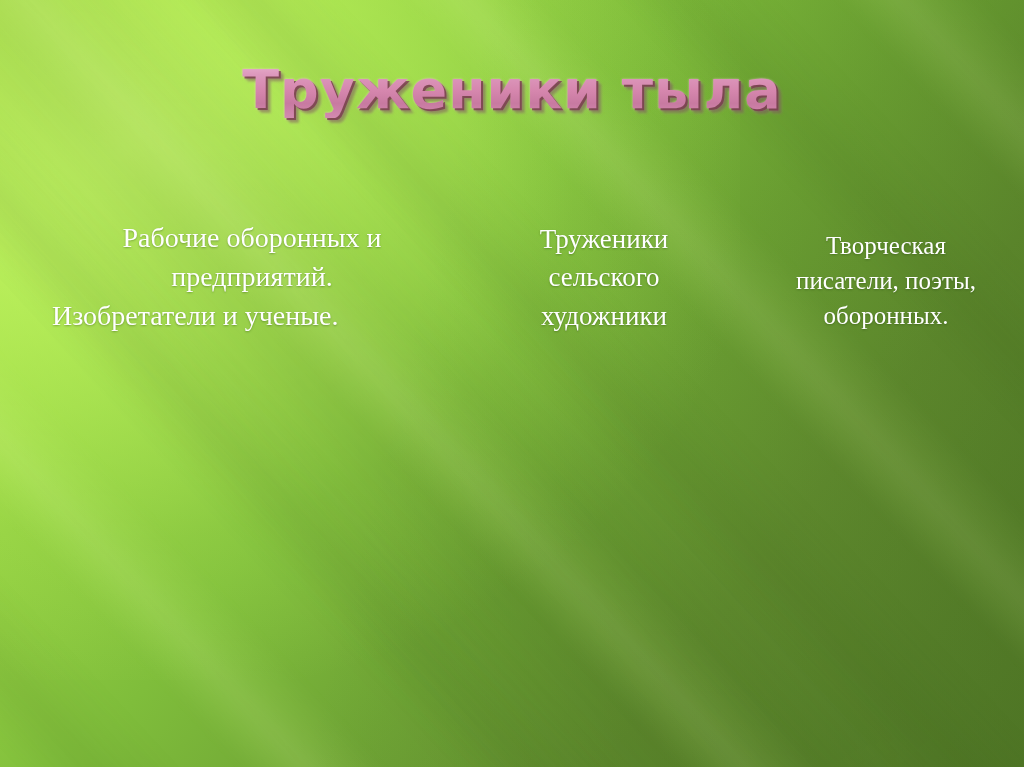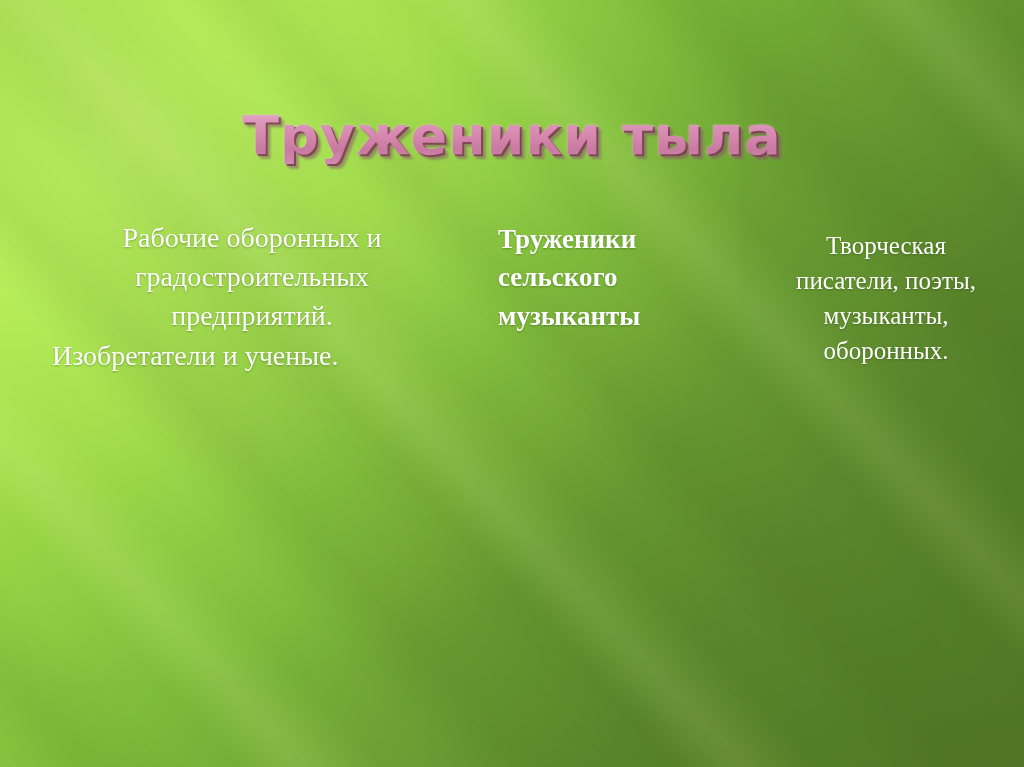--- a/index.html
+++ b/index.html
@@ -118,21 +118,20 @@
                 #c87aa1 74%,
                 #d38ab0 100%);
     -webkit-background-clip: text;
     background-clip: text;
     -webkit-text-fill-color: transparent;
     text-shadow: none;
     filter:
       drop-shadow(2px 2px 0px rgba(120,52,78,0.75))
       drop-shadow(3px 3px 1px rgba(90,40,60,0.45))
       drop-shadow(0 0 1px rgba(255,225,240,0.5));
-    margin-top: 46px;
   }
 
   
   .columns {
     position: absolute;
     left: 0;
     top: 218px;
     width: 1024px;
     height: 230px;
   }
@@ -158,22 +157,21 @@
   .col-1 .block-a { text-align: center; }
   .col-1 .block-b { text-align: left; }
 
   
   .col-2 {
     left: 498px;
     top: 2px;
     width: 212px;
     font-size: 27px;
     line-height: 1.42;
-    text-align: left;
-    font-weight: bold;
+    text-align: center;
   }
 
   
   .col-3 {
     left: 760px;
     top: 10px;
     width: 252px;
     font-size: 25px;
     line-height: 1.40;
     text-align: center;
@@ -191,35 +189,33 @@
 
   <div class="title-wrap">
     <span class="title">Труженики тыла</span>
   </div>
 
   <div class="columns">
 
     <div class="col col-1">
       <div class="block-a">
         <p>Рабочие оборонных и</p>
-        <p>градостроительных</p>
         <p>предприятий.</p>
       </div>
       <div class="block-b">
         <p>Изобретатели и ученые.</p>
       </div>
     </div>
 
     <div class="col col-2">
       <p>Труженики</p>
       <p>сельского</p>
-      <p>музыканты</p>
+      <p>художники</p>
     </div>
 
     <div class="col col-3">
       <p>Творческая</p>
       <p>писатели, поэты,</p>
-      <p>музыканты,</p>
       <p>оборонных.</p>
     </div>
 
   </div>
 </div>
 
 </body></html>

